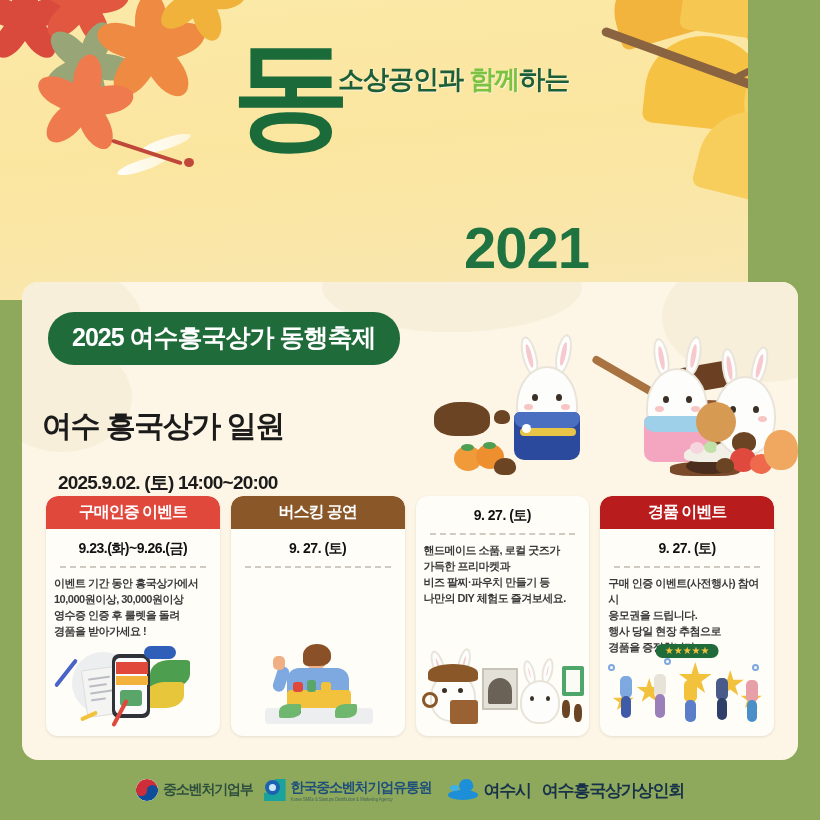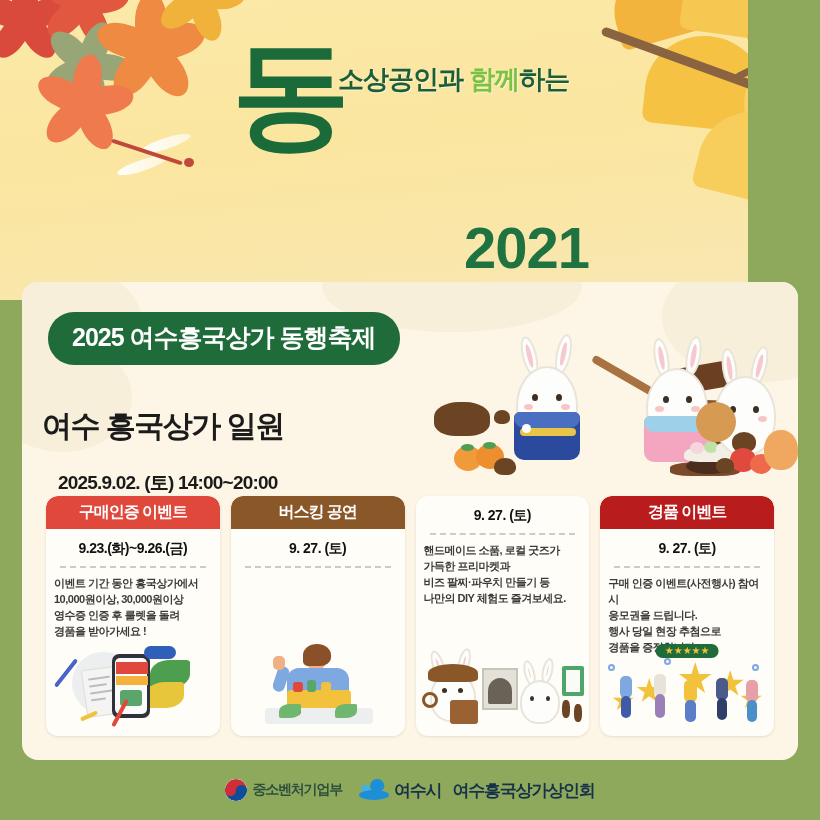--- a/index.html
+++ b/index.html
@@ -575,20 +575,31 @@
       <div class="mark" id="mark-motie">
         <div class="half-r"></div>
           <div class="half-b"></div>
           <div class="c1"></div>
           <div class="c2"></div>
       </div>
       <div class="logo-text" style="color:#2f4f3e;">중소벤처기업부</div>
     </div>
 
 
+    <div class="logo-item">
+      <div class="mark" id="mark-kosme">
+        <div class="k1"></div>
+          <div class="k2"></div>
+          <div class="k3"></div>
+      </div>
+      <div>
+        <div class="logo-text" style="color:#1d4f7a;">한국중소벤처기업유통원</div>
+        <div class="logo-sub">Korea SMEs &amp; Startups Distribution &amp; Marketing Agency</div>
+      </div>
+    </div>
 
     <div class="logo-item" style="margin-left:6px;">
       <div class="mark" id="mark-yeosu">
         <div class="y1"></div>
           <div class="y2"></div>
           <div class="y3"></div>
       </div>
       <div class="logo-text" style="color:#17314a; font-size:17px;">여수시</div>
     </div>
 

